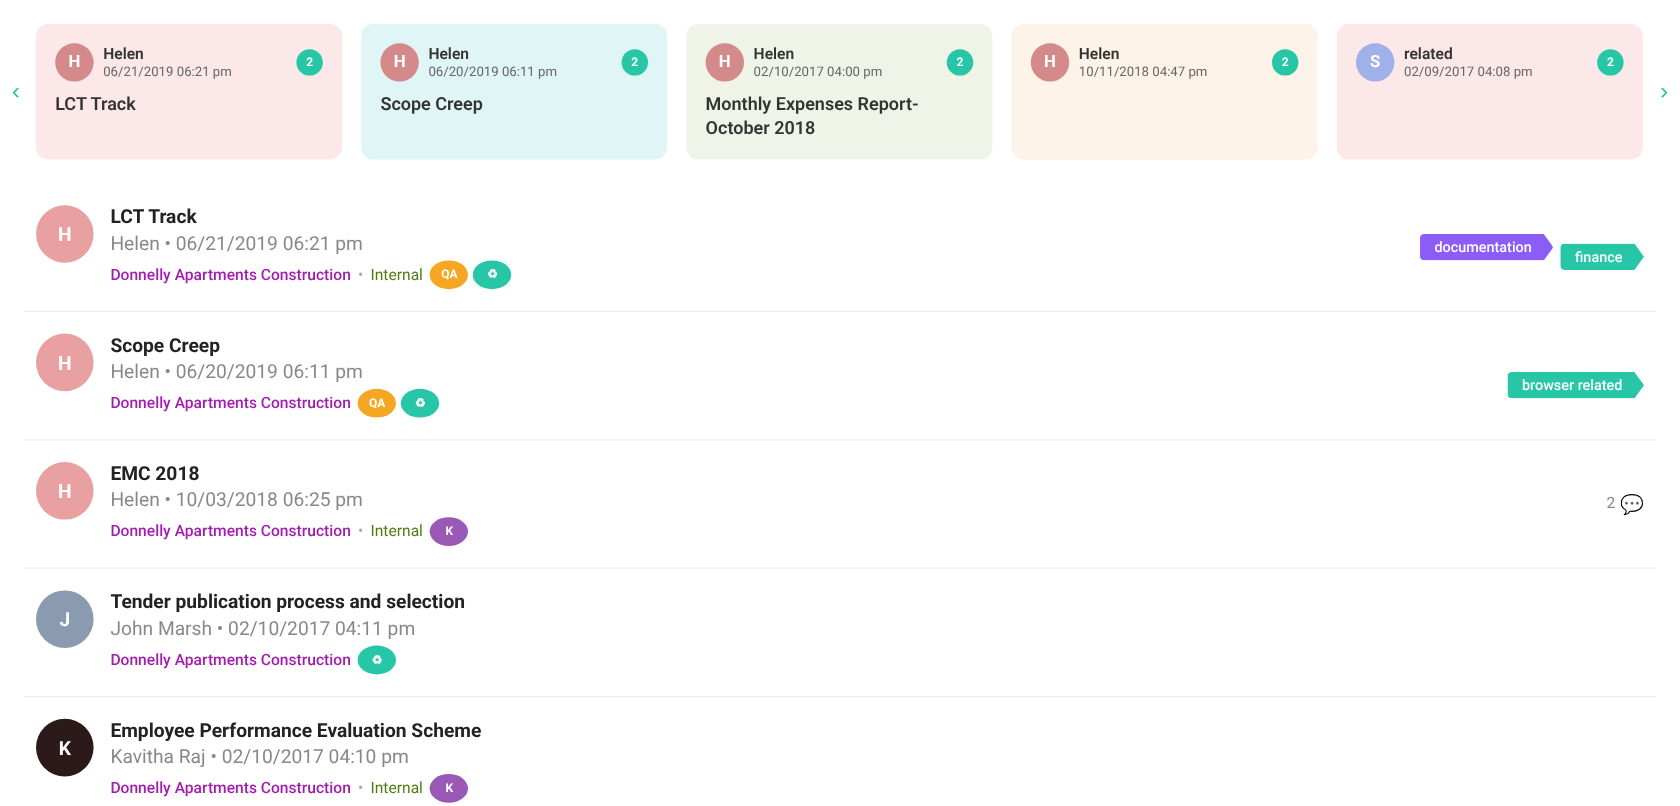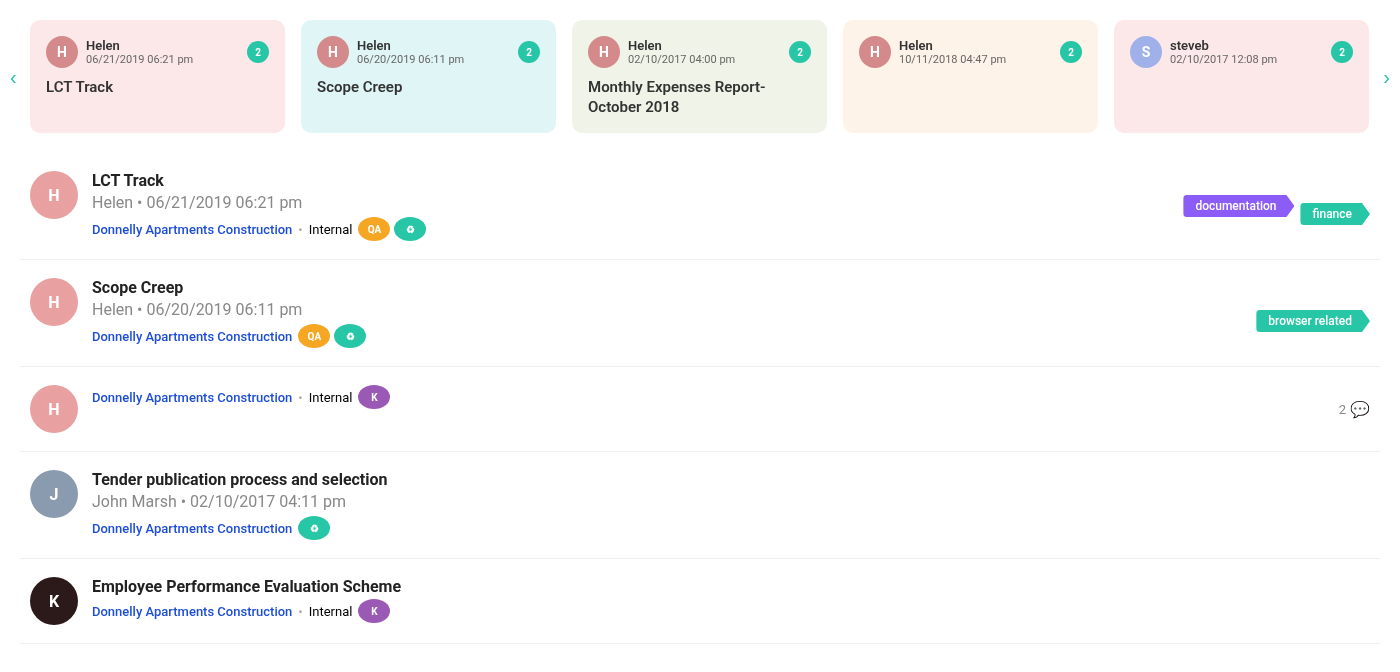--- a/index.html
+++ b/index.html
@@ -38,24 +38,24 @@
       display: flex; align-items: flex-start; gap: 14px;
       padding: 18px 10px;
       border-bottom: 1px solid #eee;
       position: relative;
     }
     .list-avatar { width: 48px; height: 48px; border-radius: 50%; overflow: hidden; background: #ccc; flex-shrink: 0; }
     .list-content { flex: 1; }
     .list-title { font-size: 16px; font-weight: 700; color: #222; margin-bottom: 3px; }
     .list-sub { font-size: 16px; color: #888; margin-bottom: 5px; }
     .list-sub span { color: #888; }
-    .list-project-link { color: #1d4ed8; font-size: 13px; font-weight: 500; cursor: pointer; text-align: center; }
+    .list-project-link { color: #a21caf; font-size: 13px; font-weight: 500; cursor: pointer; text-align: center; }
     .list-project-line { display: flex; align-items: center; gap: 6px; flex-wrap: wrap; }
     .dot-separator { color: #aaa; font-size: 13px; }
-    .internal-label { color: #000000; font-size: 13px; }
+    .internal-label { color: #4d7c0f; font-size: 13px; }
 
     .avatar-badge-group { display: flex; gap: 4px; align-items: center; }
     .badge-circle {
       width: 32px; height: 24px; border-radius: 50%;
       display: flex; align-items: center; justify-content: center;
       font-size: 10px; font-weight: bold; color: white;
       cursor: default;
     }
     .badge-orange { background: #f5a623; }
     .badge-green { background: #26c6a6; }
@@ -130,22 +130,22 @@
       </div>
       <div class="card-badge">2</div>
     </div>
   </div>
         <div class="carousel-card" style="background: rgb(252, 232, 232);">
     <div class="card-header">
       <div class="card-avatar" style="background:#a0b0e8; display:flex;align-items:center;justify-content:center;color:white;font-weight:bold;font-size:14px;">
         S
       </div>
       <div class="card-meta">
-        <div class="name">steveb</div>
-        <div class="date">02/10/2017 12:08 pm</div>
+        <div class="name">related</div>
+        <div class="date">02/09/2017 04:08 pm</div>
       </div>
       <div class="card-badge">2</div>
     </div>
   </div>
       </div>
     <button class="carousel-nav right">›</button>
   </div>
 </div>
 
 <div class="list-section" id="list-section">
@@ -197,20 +197,26 @@
     </div>
     <div class="list-tags">
         <span class="tag teal">browser related</span>
       </div>
   </div>
     <div class="list-item">
     <div class="list-avatar" style="background:#e8a0a0;display:flex;align-items:center;justify-content:center;color:white;font-weight:bold;font-size:16px;">
       H
     </div>
     <div class="list-content">
+      <div class="list-title">EMC 2018</div>
+      <div class="list-sub">
+        <span>Helen</span>
+        <span> • </span>
+        <span>10/03/2018 06:25 pm</span>
+      </div>
       <div class="list-project-line">
         <span class="list-project-link">Donnelly Apartments Construction</span>
         <span class="dot-separator">•</span>
           <span class="internal-label">Internal</span>
         <div class="avatar-badge-group">
             <div class="badge-circle badge-purple">K</div>
           </div>
       </div>
     </div>
     <div class="comment-count">
@@ -238,20 +244,25 @@
       </div>
     </div>
 
   </div>
     <div class="list-item">
     <div class="list-avatar" style="background:#2c1a1a;display:flex;align-items:center;justify-content:center;color:white;font-weight:bold;font-size:16px;">
       K
     </div>
     <div class="list-content">
       <div class="list-title">Employee Performance Evaluation Scheme</div>
+      <div class="list-sub">
+        <span>Kavitha Raj</span>
+        <span> • </span>
+        <span>02/10/2017 04:10 pm</span>
+      </div>
       <div class="list-project-line">
         <span class="list-project-link">Donnelly Apartments Construction</span>
         <span class="dot-separator">•</span>
           <span class="internal-label">Internal</span>
         <div class="avatar-badge-group">
             <div class="badge-circle badge-purple">K</div>
           </div>
       </div>
     </div>
 

